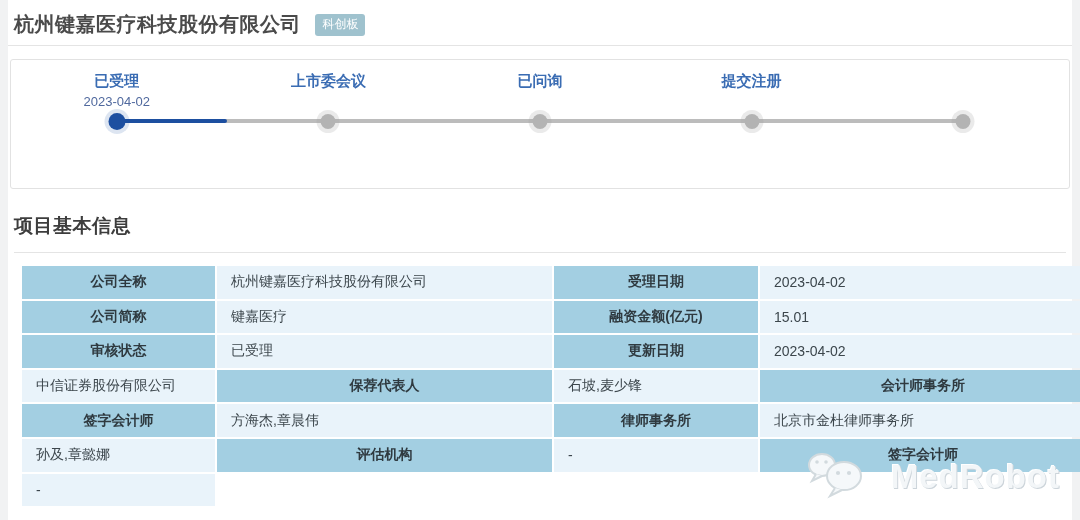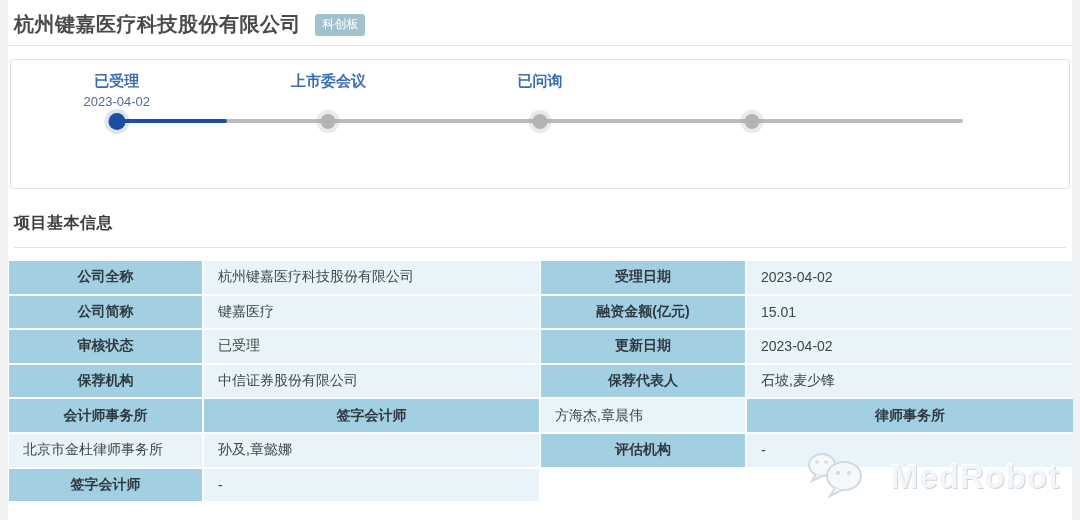--- a/index.html
+++ b/index.html
@@ -22,24 +22,24 @@
   .steps { display:flex; height:100%; position:relative; }
   .step { width:20%; text-align:center; padding-top:12px; position:relative; }
   .step-label { font-size:15px; font-weight:bold; color:#3a6cb3; }
   .step-date { font-size:13px; color:#50699e; margin-top:3px; min-height:16px; }
   .dot { position:absolute; left:50%; top:54px; transform:translateX(-50%); width:15px; height:15px;
          border-radius:50%; background:#b3b3b3; box-shadow:0 0 0 4px rgba(160,160,160,0.22); z-index:2; }
   .step.active .dot { width:17px; height:17px; top:53px; background:#1d4fa0; box-shadow:0 0 0 4px rgba(29,79,160,0.15); }
 
   
   .section-head { margin:24px 6px 0 6px; padding-bottom:13px; border-bottom:1px solid #e4e4e4; }
-  .section-title { font-size:16px; font-weight:bold; color:#3d3d3d; letter-spacing:0.5px; }
+  .section-title { font-size:19px; font-weight:bold; color:#3d3d3d; letter-spacing:0.5px; }
 
   
-  .info-table { margin:13px 2px 0 1px; display:grid;
+  .info-table { margin:13px 2px 0 14px; display:grid;
                 grid-template-columns:193px 335px 204px 326px;
                 grid-auto-rows:32.6px; gap:2px; background:#fff; }
   .cell-label { background:#a3cfe2; display:flex; align-items:center; justify-content:center;
                 font-size:14px; font-weight:bold; color:#2f3a40; }
   .cell-value { background:#e9f3fa; display:flex; align-items:center; padding-left:14px;
                 font-size:14px; color:#3c464c; }
 
   
   .watermark { position:absolute; right:12px; bottom:16px; display:flex; align-items:center; gap:20px;
                pointer-events:none; z-index:5; }
@@ -71,20 +71,25 @@
           <div class="step-label">上市委会议</div>
           <div class="step-date"></div>
           <div class="dot"></div>
         </div>
         <div class="step">
           <div class="step-label">已问询</div>
           <div class="step-date"></div>
           <div class="dot"></div>
         </div>
         <div class="step">
+          <div class="step-label">提交注册</div>
+          <div class="step-date"></div>
+          <div class="dot"></div>
+        </div>
+        <div class="step">
           <div class="step-date"></div>
           <div class="dot"></div>
         </div>
       </div>
     </div>
 
     <div class="section-head">
       <span class="section-title">项目基本信息</span>
     </div>
 
@@ -97,21 +102,20 @@
       <div class="cell-label">公司简称</div>
       <div class="cell-value">键嘉医疗</div>
       <div class="cell-label">融资金额(亿元)</div>
       <div class="cell-value">15.01</div>
 
       <div class="cell-label">审核状态</div>
       <div class="cell-value">已受理</div>
       <div class="cell-label">更新日期</div>
       <div class="cell-value">2023-04-02</div>
 
-      <div class="cell-label">保荐机构</div>
       <div class="cell-value">中信证券股份有限公司</div>
       <div class="cell-label">保荐代表人</div>
       <div class="cell-value">石坡,麦少锋</div>
 
       <div class="cell-label">会计师事务所</div>
       <div class="cell-label">签字会计师</div>
       <div class="cell-value">方海杰,章晨伟</div>
 
       <div class="cell-label">律师事务所</div>
       <div class="cell-value">北京市金杜律师事务所</div>

